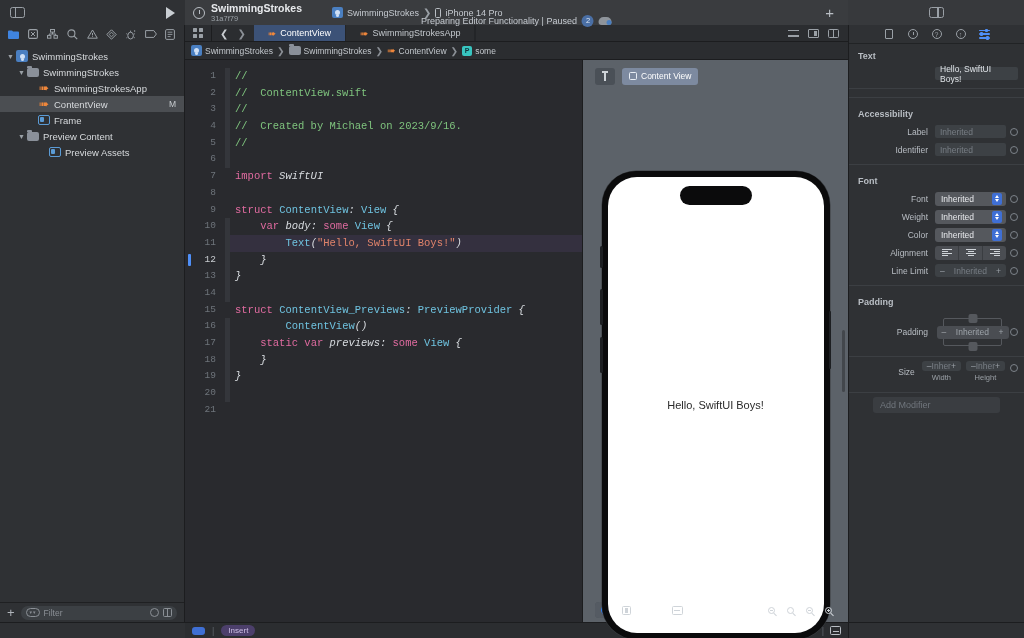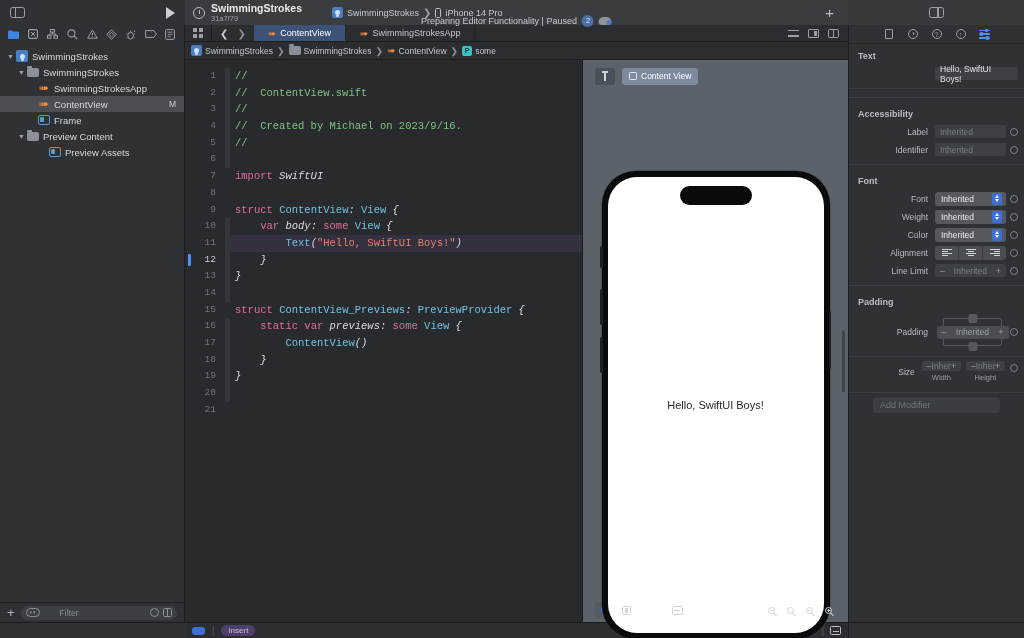--- a/index.html
+++ b/index.html
@@ -52,21 +52,21 @@
   .ic-proj{background:#4a7fc1;border-radius:2px;}
   .ic-proj:after{content:"";width:5px;height:5px;border-radius:50%;background:#cfe0f5;box-shadow:0 3px 0 -1px #cfe0f5;}
   .ic-folder{width:12px;height:9px;background:#8a9099;border-radius:1.5px 2px 2px 2px;position:relative;}
   .ic-folder:before{content:"";position:absolute;top:-2px;left:0;width:5px;height:2px;background:#8a9099;border-radius:1px 1px 0 0;}
   .ic-swift{ color:#f0873b;font-size:12px;line-height:12px;}
   .ic-assets{width:12px;height:10px;border:1.3px solid #5b9bd5;border-radius:2px;position:relative;}
   .ic-assets:after{content:"";position:absolute;left:1px;top:1px;width:4px;height:5px;background:#5b9bd5;border-radius:1px;}
   .mod-badge{ margin-left:auto;font-size:8.5px;color:#c8ccd0;}
   .nav-filter{ height:20px;display:flex;align-items:center;gap:6px;padding:0 7px;background:#2f3134;border-top:1px solid #1f2022;}
   .filt-plus{color:#b0b5bb;font-size:13px;line-height:1;}
-  .filt-field{ flex:1;height:14px;background:#3c4044;border-radius:7px;display:flex;align-items:center;padding:0 5px;gap:20px;}
+  .filt-field{ flex:1;height:14px;background:#3c4044;border-radius:7px;display:flex;align-items:center;padding:0 5px;gap:4px;}
   .filt-pill{ width:14px;height:9px;border:1px solid #8b9096;border-radius:5px;display:flex;align-items:center;justify-content:center;gap:1px;}
   .filt-pill span{font-size:5px;color:#8b9096;line-height:5px;}
   .filt-ph{ font-size:8.5px;color:#8b9096;}
   .filt-ic2{width:9px;height:9px;border:1px solid #8b9096;border-radius:50%;}
   .filt-ic3{width:9px;height:9px;border:1px solid #8b9096;border-radius:1.5px;position:relative;}
   .filt-ic3:after{content:"";position:absolute;left:3px;top:0;bottom:0;width:1px;background:#8b9096;}
 
   
   .editor-col{ flex:1; display:flex;flex-direction:column; min-width:0;}
   .tabbar{ height:17px;background:#2b2d30;display:flex;align-items:stretch;border-bottom:1px solid #1c1d1f;}
@@ -498,22 +498,22 @@
               <div class="cl">&nbsp;</div>
               <div class="cl"><span class="c-kw">import</span><span class="c-pl"> SwiftUI</span></div>
               <div class="cl">&nbsp;</div>
               <div class="cl"><span class="c-kw">struct</span><span class="c-pl"> </span><span class="c-ty">ContentView</span><span class="c-pl">: </span><span class="c-ty">View</span><span class="c-pl"> {</span></div>
               <div class="cl"><span class="c-pl">    </span><span class="c-kw">var</span><span class="c-pl"> body: </span><span class="c-kw">some</span><span class="c-pl"> </span><span class="c-ty">View</span><span class="c-pl"> {</span></div>
               <div class="cl hi"><span class="c-pl">        </span><span class="c-ty">Text</span><span class="c-pl">(</span><span class="c-str">"Hello, SwiftUI Boys!"</span><span class="c-pl">)</span></div>
               <div class="cl"><span class="c-pl">    }</span></div>
               <div class="cl"><span class="c-pl">}</span></div>
               <div class="cl">&nbsp;</div>
               <div class="cl"><span class="c-kw">struct</span><span class="c-pl"> </span><span class="c-ty">ContentView_Previews</span><span class="c-pl">: </span><span class="c-ty">PreviewProvider</span><span class="c-pl"> {</span></div>
+              <div class="cl"><span class="c-pl">        </span><span class="c-ty">ContentView</span><span class="c-pl">()</span></div>
               <div class="cl"><span class="c-pl">    </span><span class="c-kw">static</span><span class="c-pl"> </span><span class="c-kw">var</span><span class="c-pl"> previews: </span><span class="c-kw">some</span><span class="c-pl"> </span><span class="c-ty">View</span><span class="c-pl"> {</span></div>
-              <div class="cl"><span class="c-pl">        </span><span class="c-ty">ContentView</span><span class="c-pl">()</span></div>
               <div class="cl"><span class="c-pl">    }</span></div>
               <div class="cl"><span class="c-pl">}</span></div>
               <div class="cl">&nbsp;</div>
             </div>
         </div>
 
         <div class="canvas">
           <div class="canvas-top">
             <div class="pin-btn">
                 <span class="pin-ic"></span>

